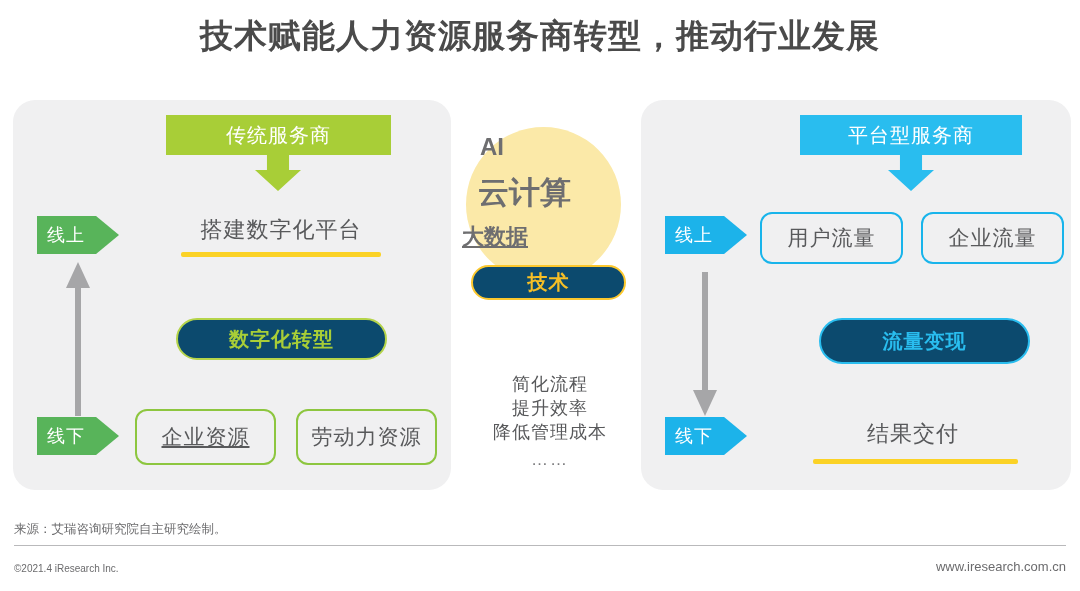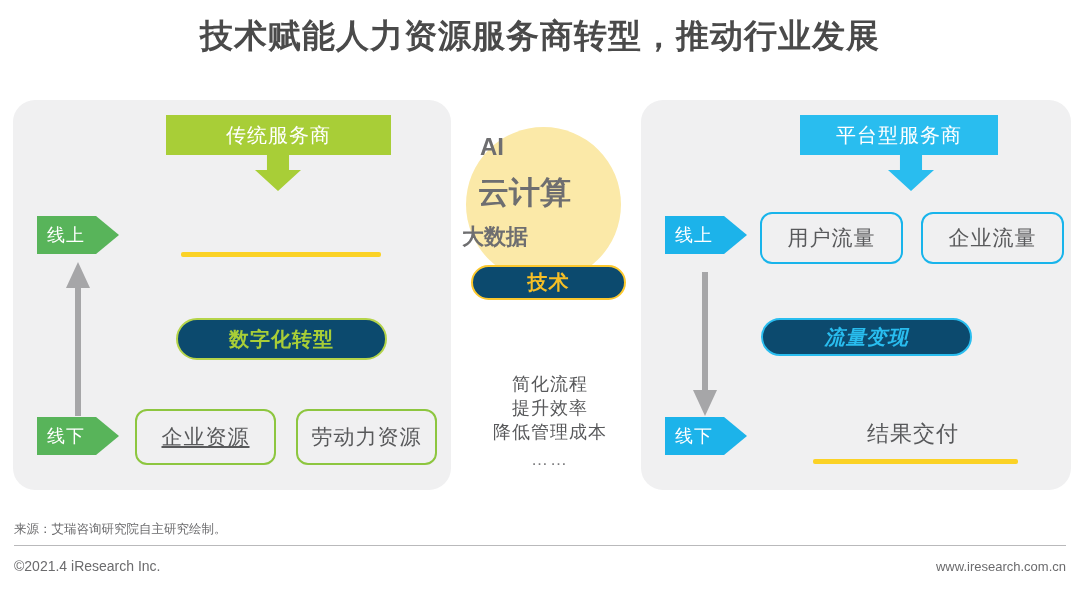--- a/index.html
+++ b/index.html
@@ -82,80 +82,81 @@
 
   .center-list {
     position:absolute; text-align:center; color:#58595b;
     font-size:18px; line-height: 24px; letter-spacing:1px;
   }
   .center-dots { position:absolute; text-align:center; color:#7a7a7c; font-size:17px; letter-spacing:2px; }
 
   
   .src { position:absolute; left:14px; bottom:53px; color:#6b6b6d; font-size:12.5px; }
   .rule { position:absolute; left:14px; bottom:45px; width:1052px; height:1px; background:#b9b9bb; }
-  .copy { position:absolute; left:14px; bottom:17px; color:#6b6b6d; font-size:14px; }
+  .copy { position:absolute; left:14px; bottom:17px; color:#6b6b6d; font-size:10px; }
   .site { position:absolute; right:14px; bottom:17px; color:#6b6b6d; font-size:13px; }
 </style>
 </head>
 <body>
 
 <div class="page">
 
   <div class="title">技术赋能人力资源服务商转型，推动行业发展</div>
 
   <div class="panel" id="panel-left"></div>
 
   <div class="hdr hdr-green" style="left:166px; top:115px; width:225px;">传统服务商</div>
   <div class="hdr-arrow hdr-arrow-green" style="left:255px; top:155px;"></div>
 
   <div class="tag tag-green" style="left:37px; top:216px;">线上</div>
 
+  <div class="plainlabel" style="left:176px; top:215px; width:210px;">搭建数字化平台</div>
   <div class="uline" style="left:181px; top:252px; width:200px;"></div>
 
   <svg class="garrow" style="left:62px; top:258px;" width="32" height="160" viewBox="0 0 32 160">
     <line x1="16" y1="158" x2="16" y2="24" stroke="#a6a6a8" stroke-width="6"></line>
     <polygon points="16,4 28,30 4,30" fill="#a6a6a8"></polygon>
   </svg>
 
   <div class="pill pill-green" style="left:176px; top:318px; width:211px; height:42px;">数字化转型</div>
 
   <div class="tag tag-green" style="left:37px; top:417px;">线下</div>
 
   <div class="obox obox-green" style="left:135px; top:409px; width:141px; height:56px;text-decoration:underline;">企业资源</div>
   <div class="obox obox-green" style="left:296px; top:409px; width:141px; height:56px;">劳动力资源</div>
 
   <div class="circle" style="left:466px; top:127px; width:155px; height:155px;"></div>
 
   <div class="ctext" style="left:480px; top:133px; width:70px; font-size:24px;">AI</div>
   <div class="ctext" style="left:478px; top:172px; width:140px; font-size:31px;">云计算</div>
-  <div class="ctext" style="left:462px; top:222px; width:110px; font-size:22px;">大数据</div>
+  <div class="ctext" style="left:462px; top:222px; width:110px; font-size:22px;text-decoration:underline;">大数据</div>
 
   <div class="pill pill-yellow" style="left:471px; top:265px; width:155px; height:35px;">技术</div>
 
   <div class="center-list" style="left:455px; top:372px; width:190px;text-align:center;">简化流程</div>
   <div class="center-list" style="left:455px; top:396px; width:190px;">提升效率</div>
   <div class="center-list" style="left:455px; top:420px; width:190px;text-align:center;">降低管理成本</div>
   <div class="center-dots" style="left:455px; top:450px; width:190px;">……</div>
 
   <div class="panel" id="panel-right"></div>
 
-  <div class="hdr hdr-blue" style="left:800px; top:115px; width:198px;">平台型服务商</div>
+  <div class="hdr hdr-blue" style="left:800px; top:115px; width:222px;">平台型服务商</div>
   <div class="hdr-arrow hdr-arrow-blue" style="left:888px; top:155px;"></div>
 
   <div class="tag tag-blue" style="left:665px; top:216px;">线上</div>
 
   <div class="obox obox-blue" style="left:921px; top:212px; width:143px; height:52px;">企业流量</div>
   <div class="obox obox-blue" style="left:760px; top:212px; width:143px; height:52px;">用户流量</div>
 
   <svg class="garrow" style="left:689px; top:272px;" width="32" height="148" viewBox="0 0 32 148">
     <line x1="16" y1="0" x2="16" y2="124" stroke="#a6a6a8" stroke-width="6"></line>
     <polygon points="16,144 28,118 4,118" fill="#a6a6a8"></polygon>
   </svg>
 
-  <div class="pill pill-blue" style="left:761px; top:318px; width:211px; height:38px;font-style:italic;">流量变现</div>
+  <div class="pill pill-blue" style="left:819px; top:318px; width:211px; height:46px;">流量变现</div>
 
   <div class="tag tag-blue" style="left:665px; top:417px;">线下</div>
 
   <div class="plainlabel" style="left:808px; top:419px; width:210px;">结果交付</div>
   <div class="uline" style="left:813px; top:459px; width:205px;"></div>
 
   <div class="src">来源：艾瑞咨询研究院自主研究绘制。</div>
   <div class="rule"></div>
   <div class="copy">©2021.4 iResearch Inc.</div>
   <div class="site">www.iresearch.com.cn</div>

